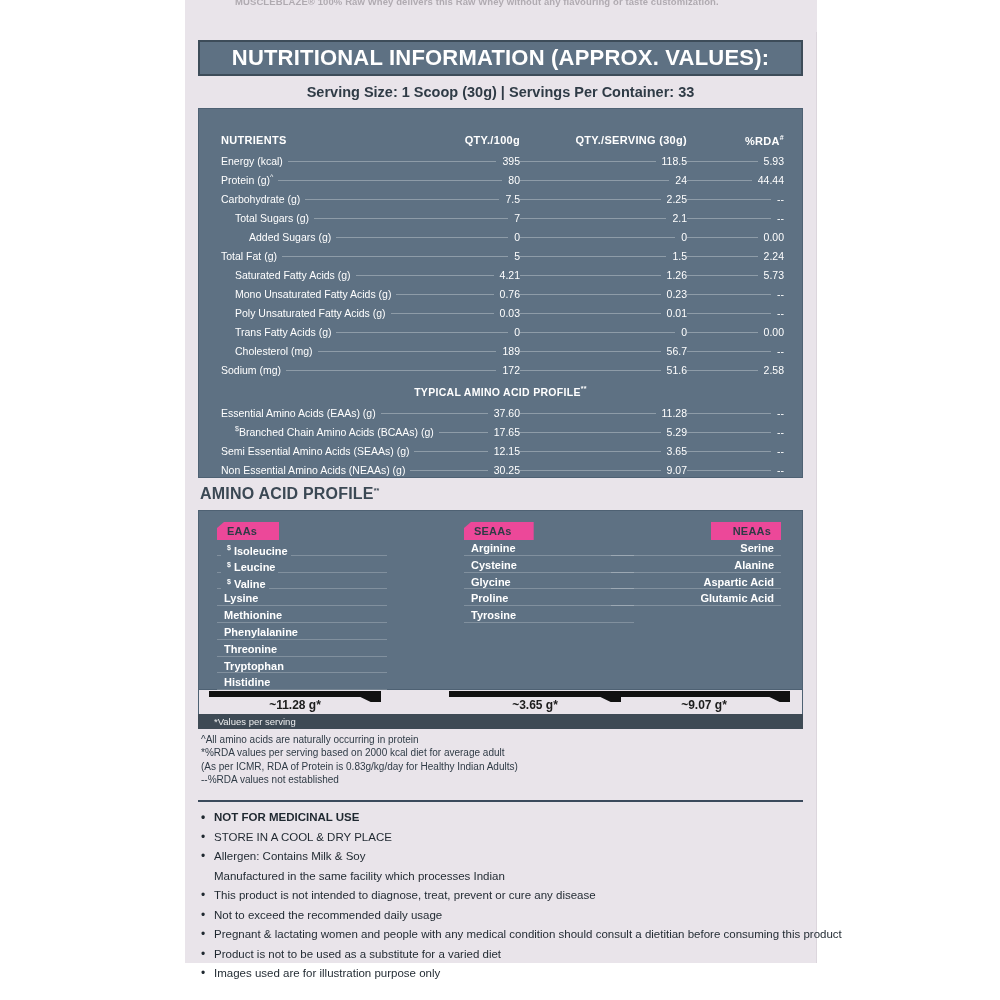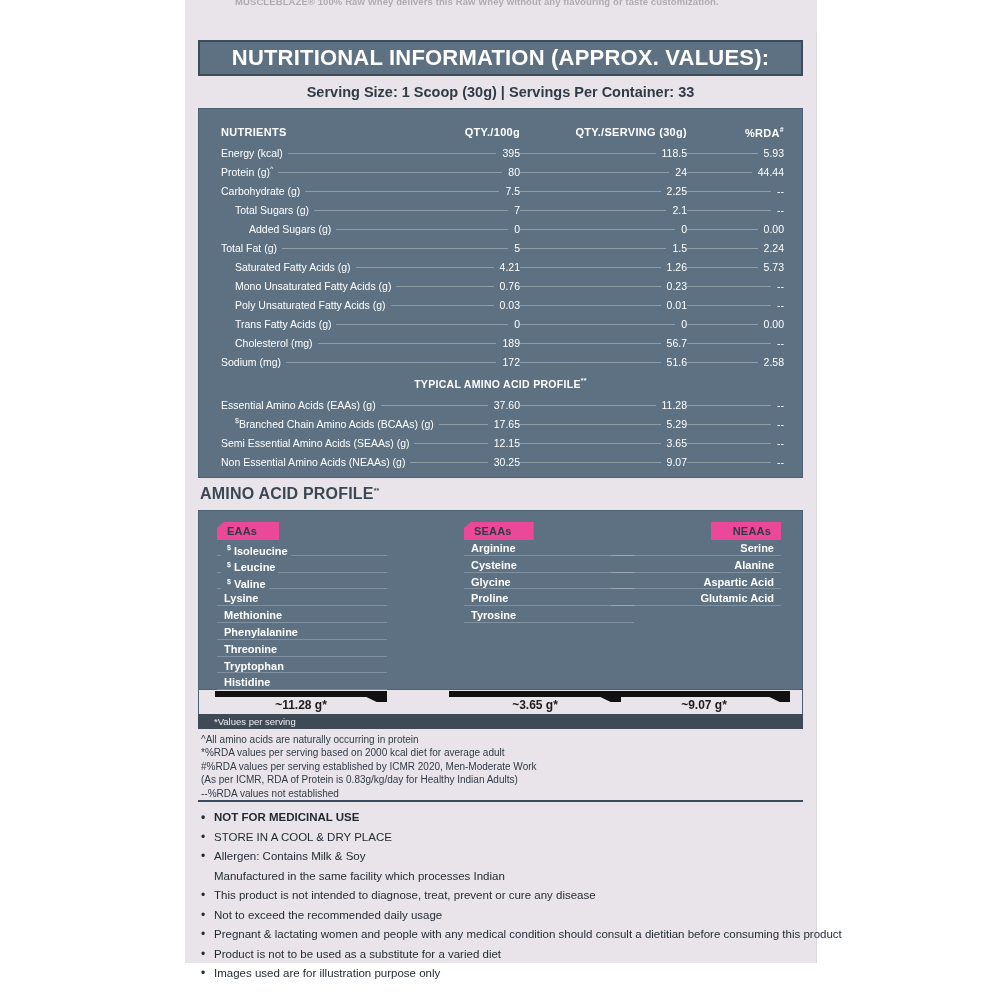--- a/index.html
+++ b/index.html
@@ -92,21 +92,21 @@
     display: flex;
     align-items: center;
     color: #ffffff;
     font-size: 10.5px;
   }
   .trow.head {
     height: 22px;
     font-size: 11px;
     font-weight: bold;
     letter-spacing: .3px;
-    margin-top: 12px;
+    margin-top: 20px;
   }
   .trow.head .c-name { padding-left: 22px; }
 
   .c-name {
     position: absolute;
     left: 0; padding-left: 22px;
     white-space: nowrap;
     z-index: 2;
     background: #5e7183;
     padding-right: 5px;
@@ -227,21 +227,21 @@
     width: 605px; height: 24px;
     background: #e9e4ea;
     border-left: 1px solid #4e6173;
     border-right: 1px solid #4e6173;
   }
   .total-cell {
     position: absolute;
     top: 0; height: 24px;
     width: 190px;
   }
-  .total-cell.t1 { left: 16px; }
+  .total-cell.t1 { left: 10px; }
   .total-cell.t2 { left: 250px; }
   .total-cell.t3 { left: 405px; }
   .arrow {
     position: absolute;
     top: 1px; left: 0;
     width: 172px; height: 11px;
     background: #111111;
     clip-path: polygon(0 0, 100% 0, 100% 100%, 94% 100%, 88% 55%, 0 55%);
   }
   .total-cell.t3 .arrow { left: 14px; }
@@ -523,21 +523,20 @@
     </div>
   </div>
 
   <div class="vps-strip">
     <div class="vps-text">*Values per serving</div>
   </div>
 
   <div class="footnotes" id="footnotes">
       <div class="footnote">^All amino acids are naturally occurring in protein</div>
       <div class="footnote">*%RDA values per serving based on 2000 kcal diet for average adult</div>
-      <div class="footnote">#%RDA values per serving established by ICMR 2020, Men-Moderate Work</div>
       <div class="footnote">(As per ICMR, RDA of Protein is 0.83g/kg/day for Healthy Indian Adults)</div>
       <div class="footnote">--%RDA values not established</div>
     </div>
 
   <div class="rule"></div>
 
   <div class="bullets" id="bullets">
       <div class="bullet bold">NOT FOR MEDICINAL USE</div>
       <div class="bullet">STORE IN A COOL &amp; DRY PLACE</div>
       <div class="bullet">Allergen: Contains Milk &amp; Soy</div>

